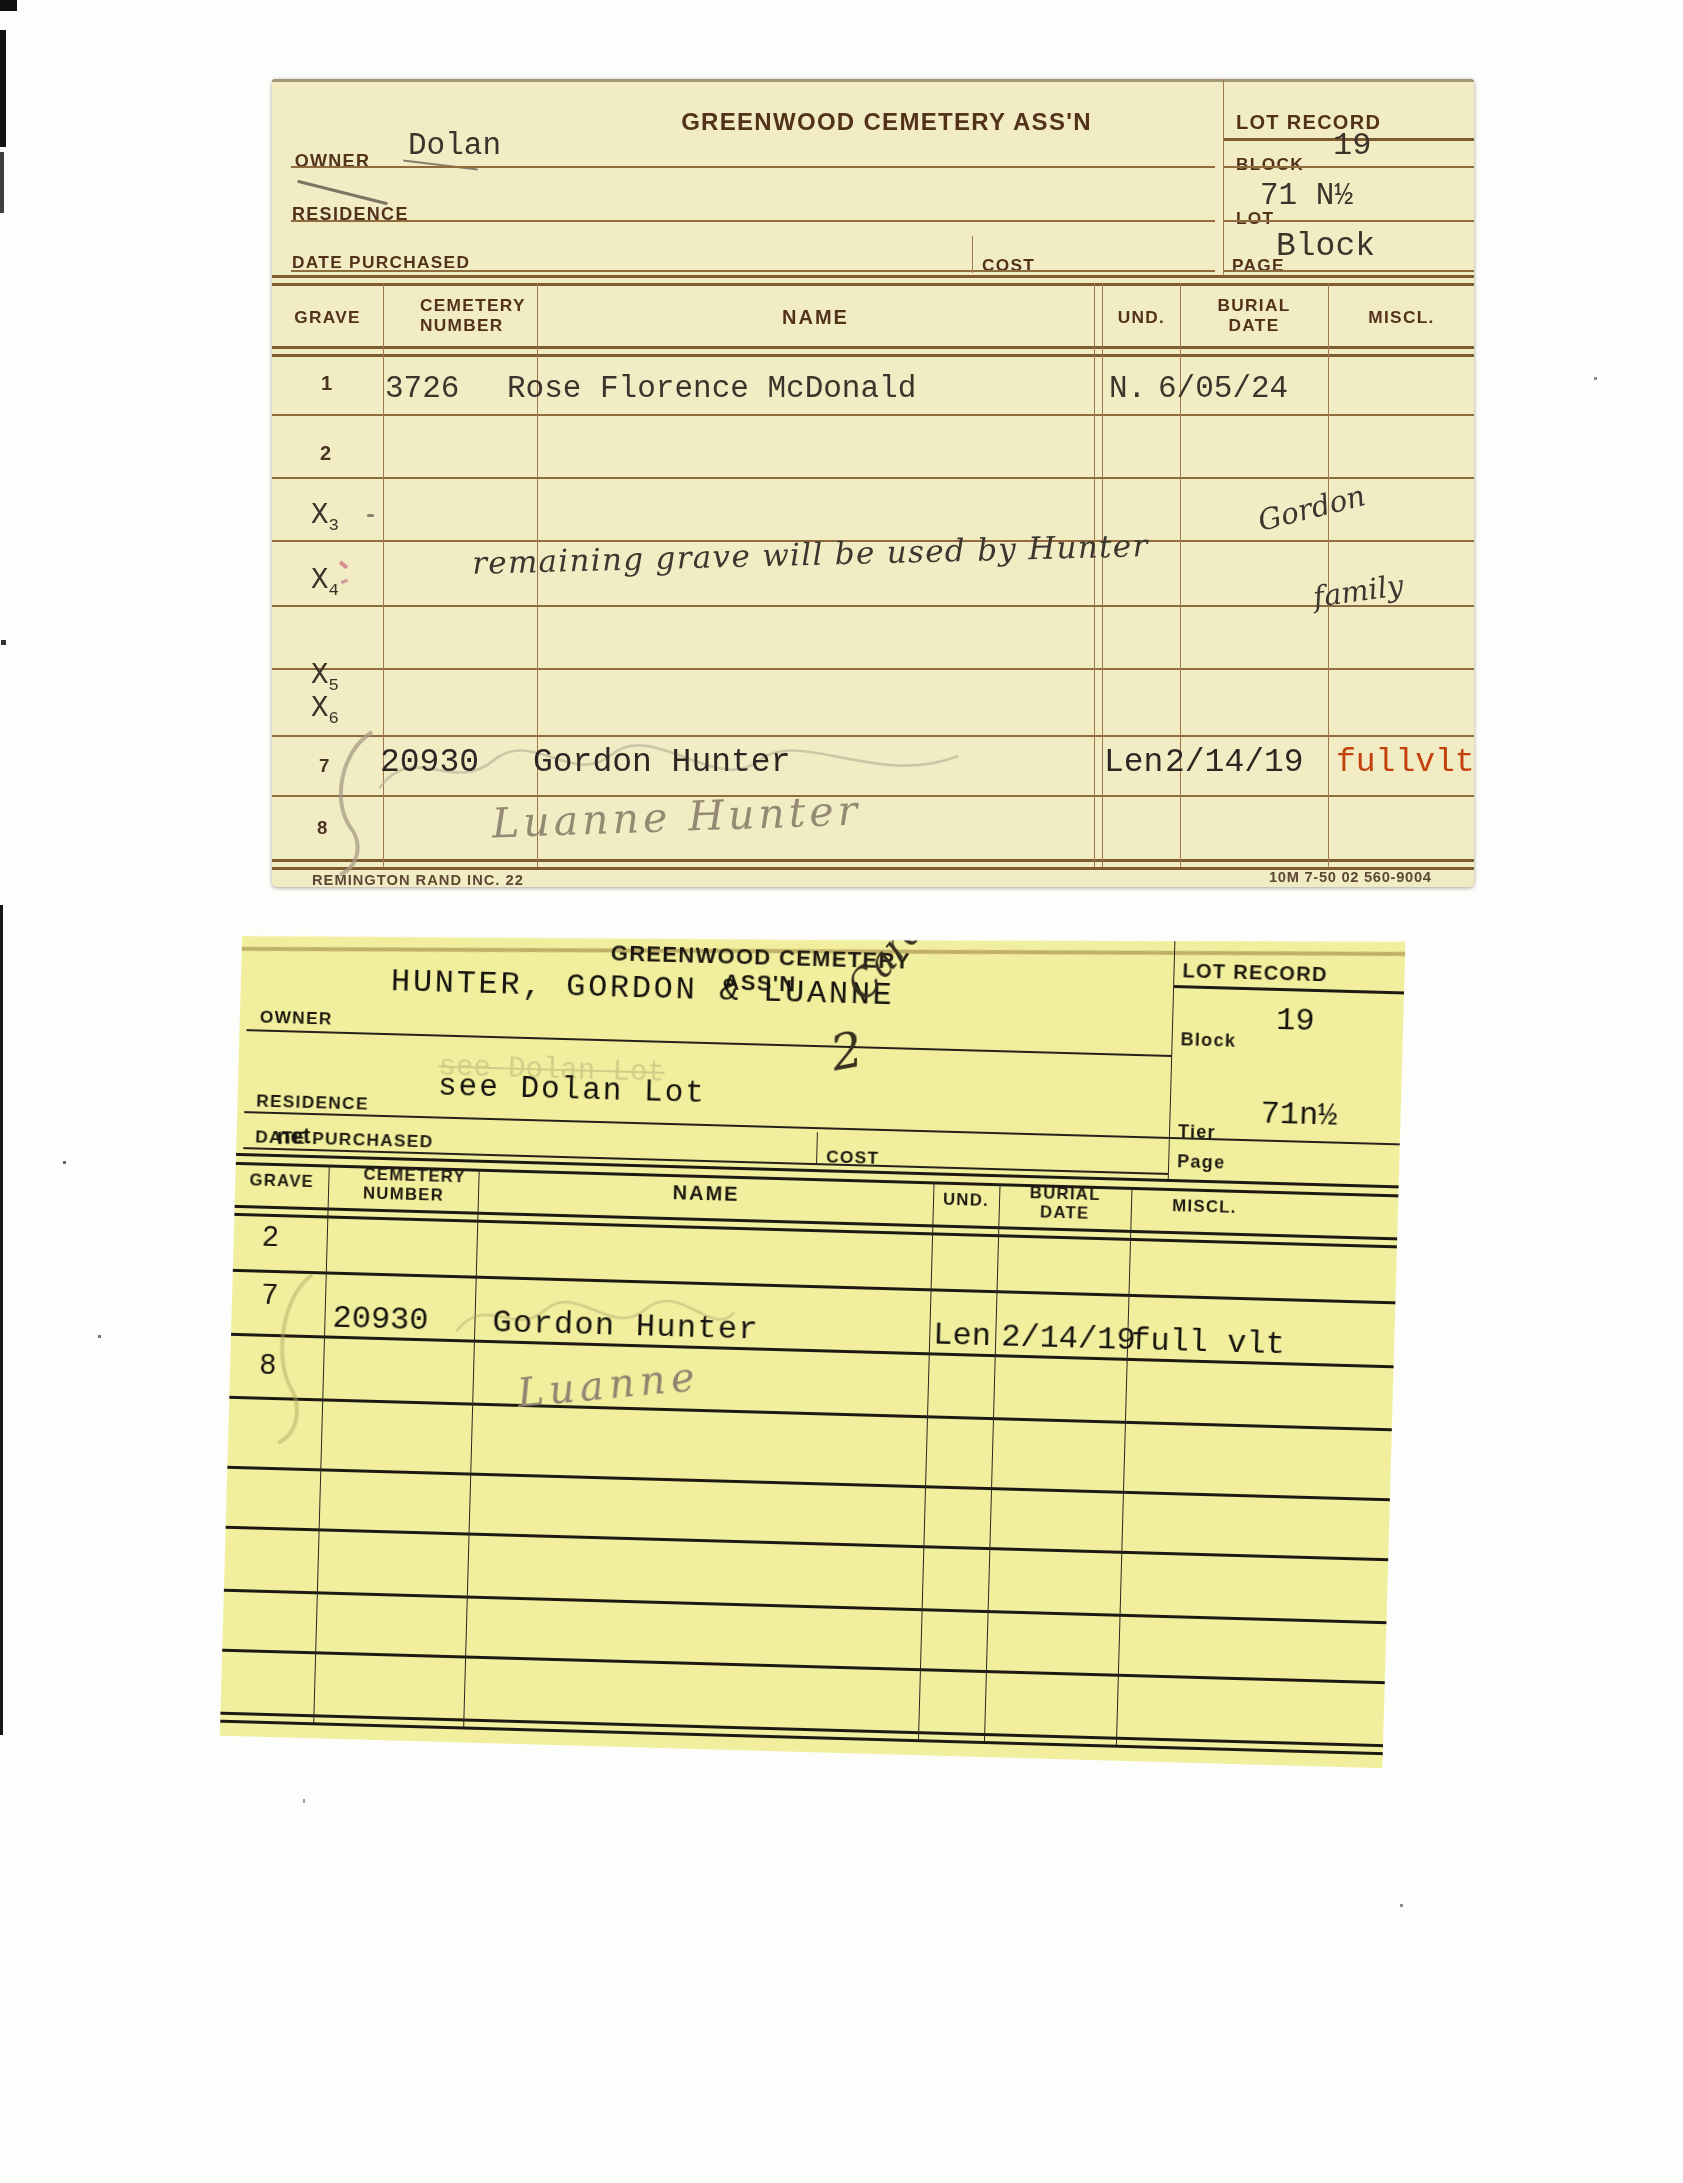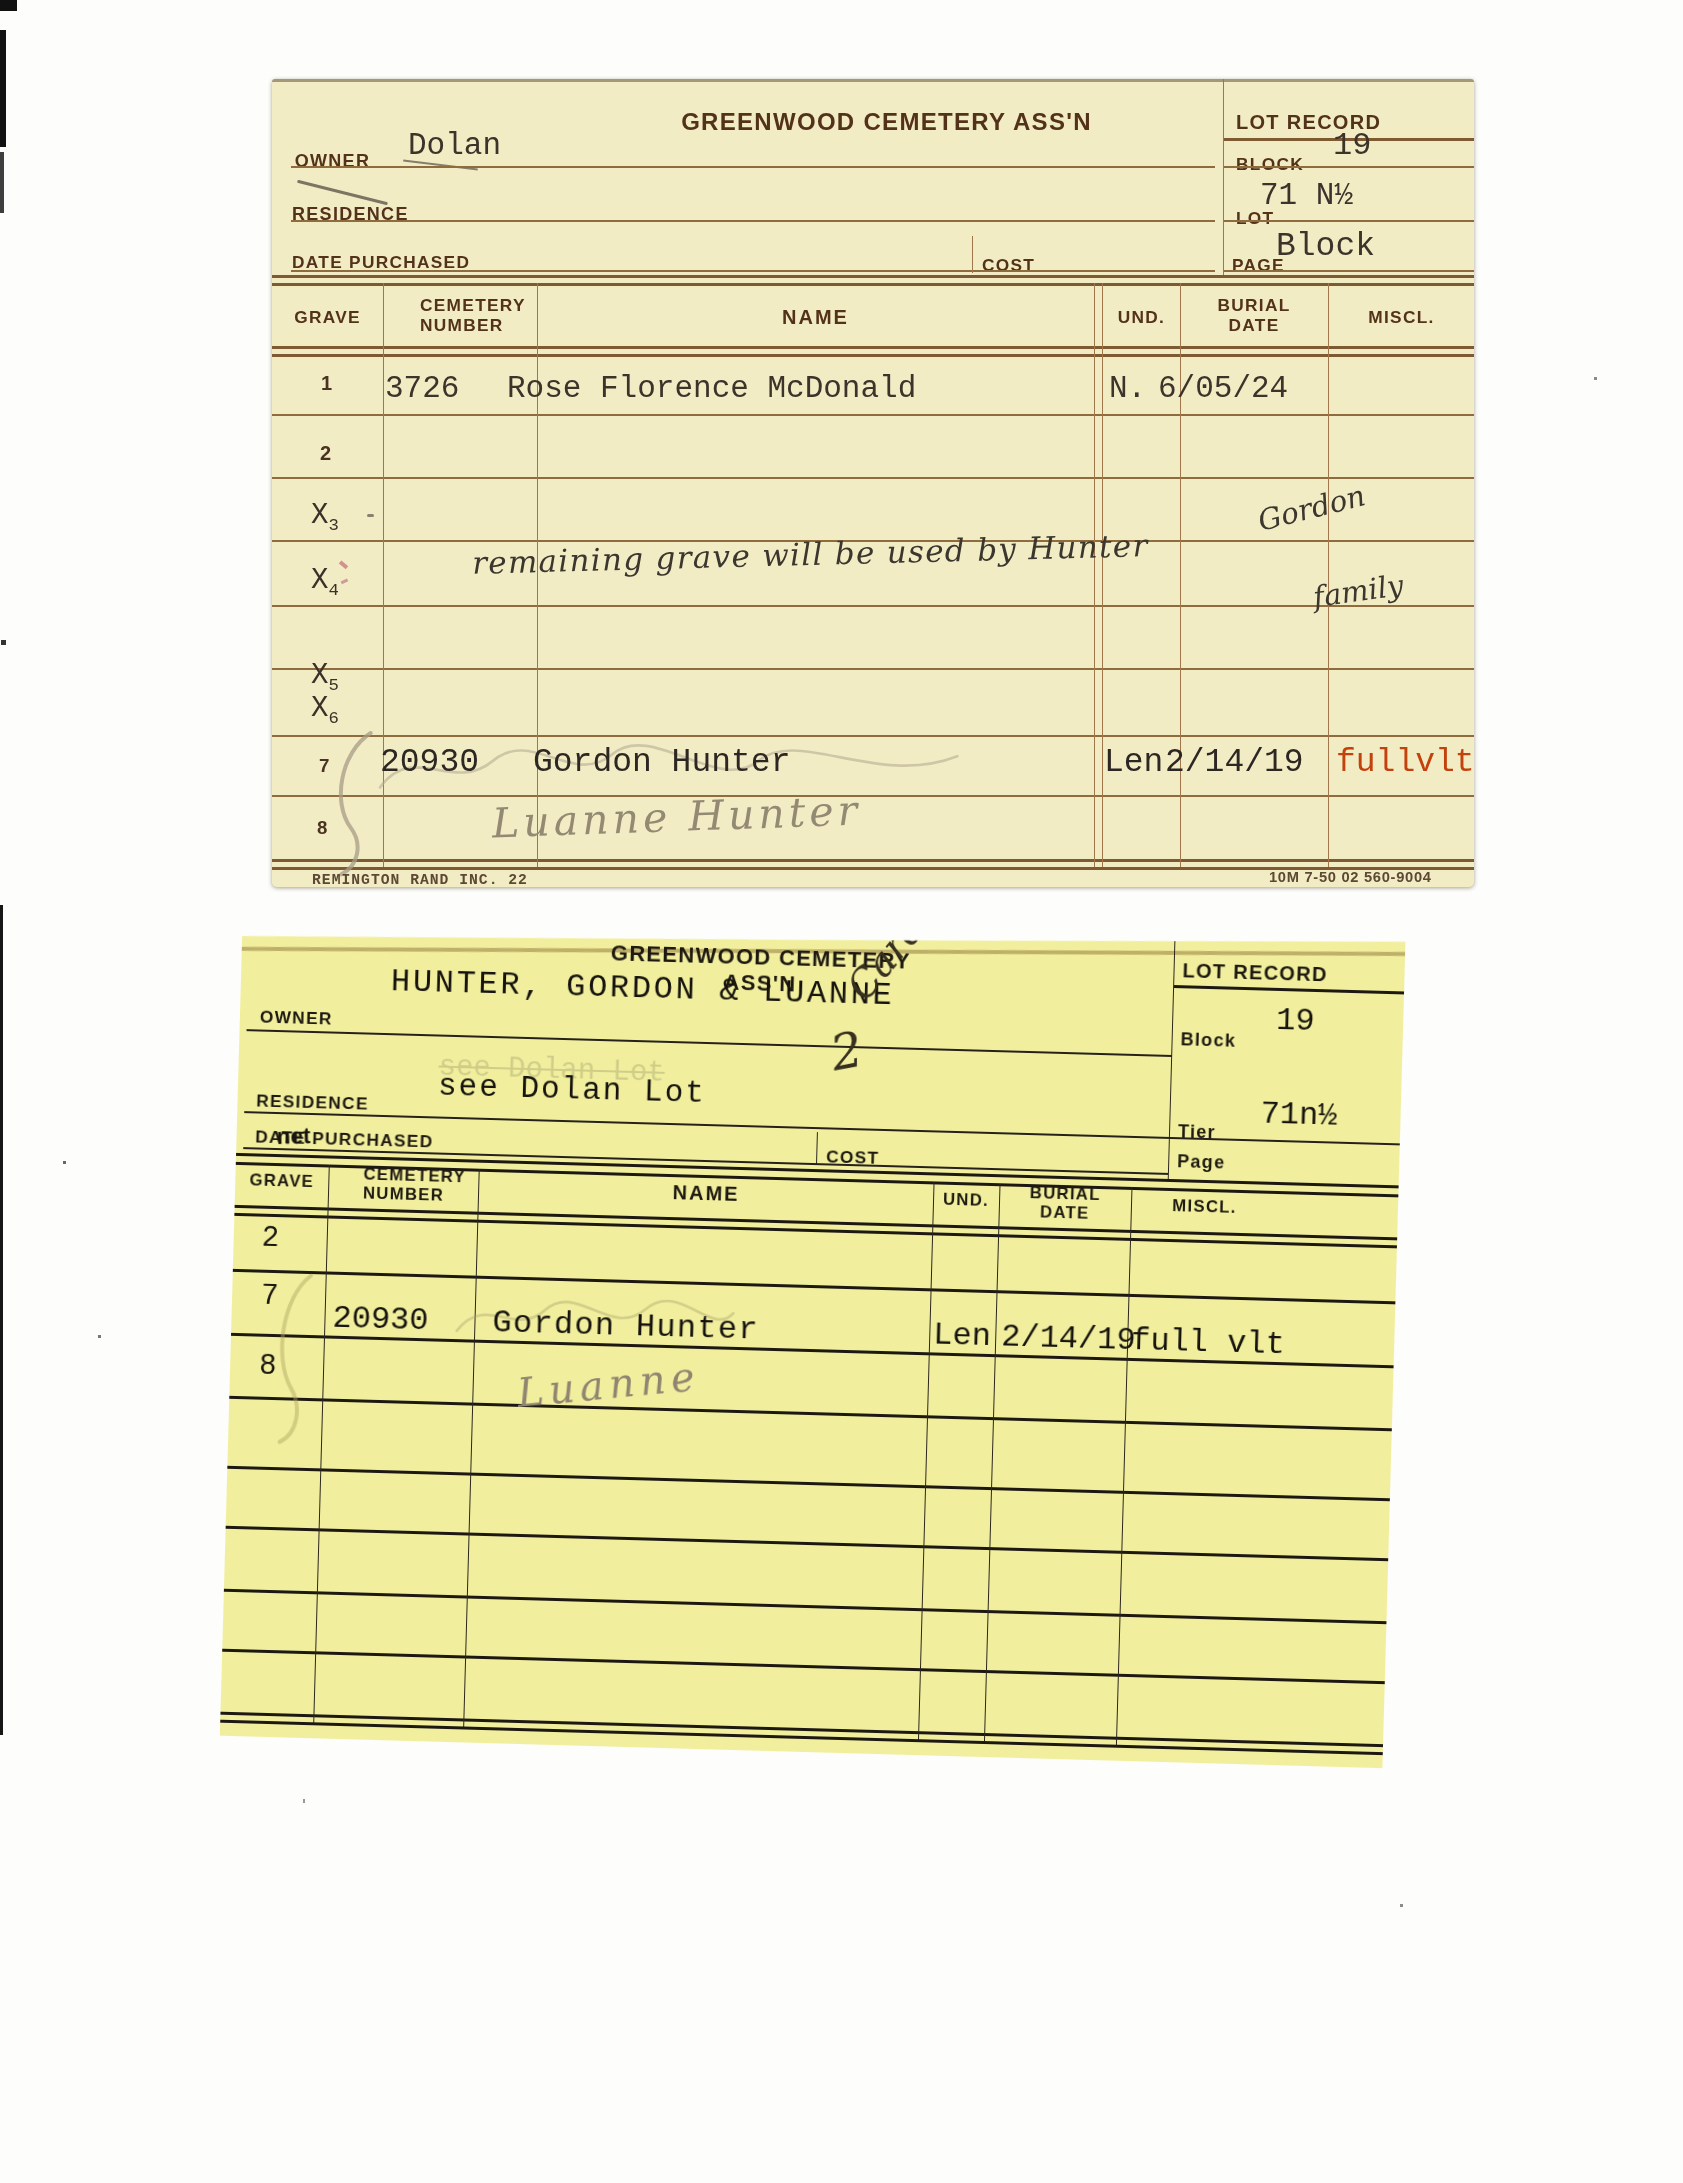--- a/index.html
+++ b/index.html
@@ -144,21 +144,21 @@
     <div class="grave-print" style="left:47px;top:676px;font-size:18.7px;">7</div>
     <div class="typed" style="left:108px;top:665px;font-size:33px;color:#2c2722;">20930</div>
     <div class="typed" style="left:261px;top:665px;font-size:33px;color:#2c2722;">Gordon Hunter</div>
     <div class="typed" style="left:832px;top:665px;font-size:33px;color:#2c2722;">Len</div>
     <div class="typed" style="left:893px;top:665px;font-size:33px;color:#2c2722;">2/14/19</div>
     <div class="typed" style="left:1064px;top:665px;font-size:33px;color:#c2410c;">fullvlt</div>
 
     <div class="grave-print" style="left:45px;top:738px;font-size:18.7px;">8</div>
     <div class="pencil" style="left:220px;top:714px;font-size:41px;transform:rotate(-2deg);letter-spacing:4px;">Luanne Hunter</div>
 
-    <div class="print" style="left:40px;top:793px;font-size:14.7px;letter-spacing:1px;color:#5c4833;font-family:Liberation Mono, monospace;">REMINGTON RAND INC. 22</div>
+    <div class="print" style="left:40px;top:793px;font-size:14.7px;letter-spacing:1px;color:#5c4833;">REMINGTON RAND INC. 22</div>
     <div class="print" style="left:997px;top:790px;font-size:14.7px;letter-spacing:0.7px;color:#5c4833;">10M 7-50 02 560-9004</div>
   </div>
 
   <div class="card card2 c2">
     <div class="abs" style="left:-6.7px;top:27px;width:1193px;height:4px;background:rgba(130,100,40,.45);transform:rotate(-1.35deg);"></div>
 
     <div class="print ctr" style="left:345px;top:24px;width:348px;font-size:22px;">GREENWOOD CEMETERY ASS'N</div>
     <div class="print" style="left:941px;top:27px;font-size:20px;">LOT RECORD</div>
     <div class="hl2" style="left:932px;top:53px;width:231px;"></div>
 

